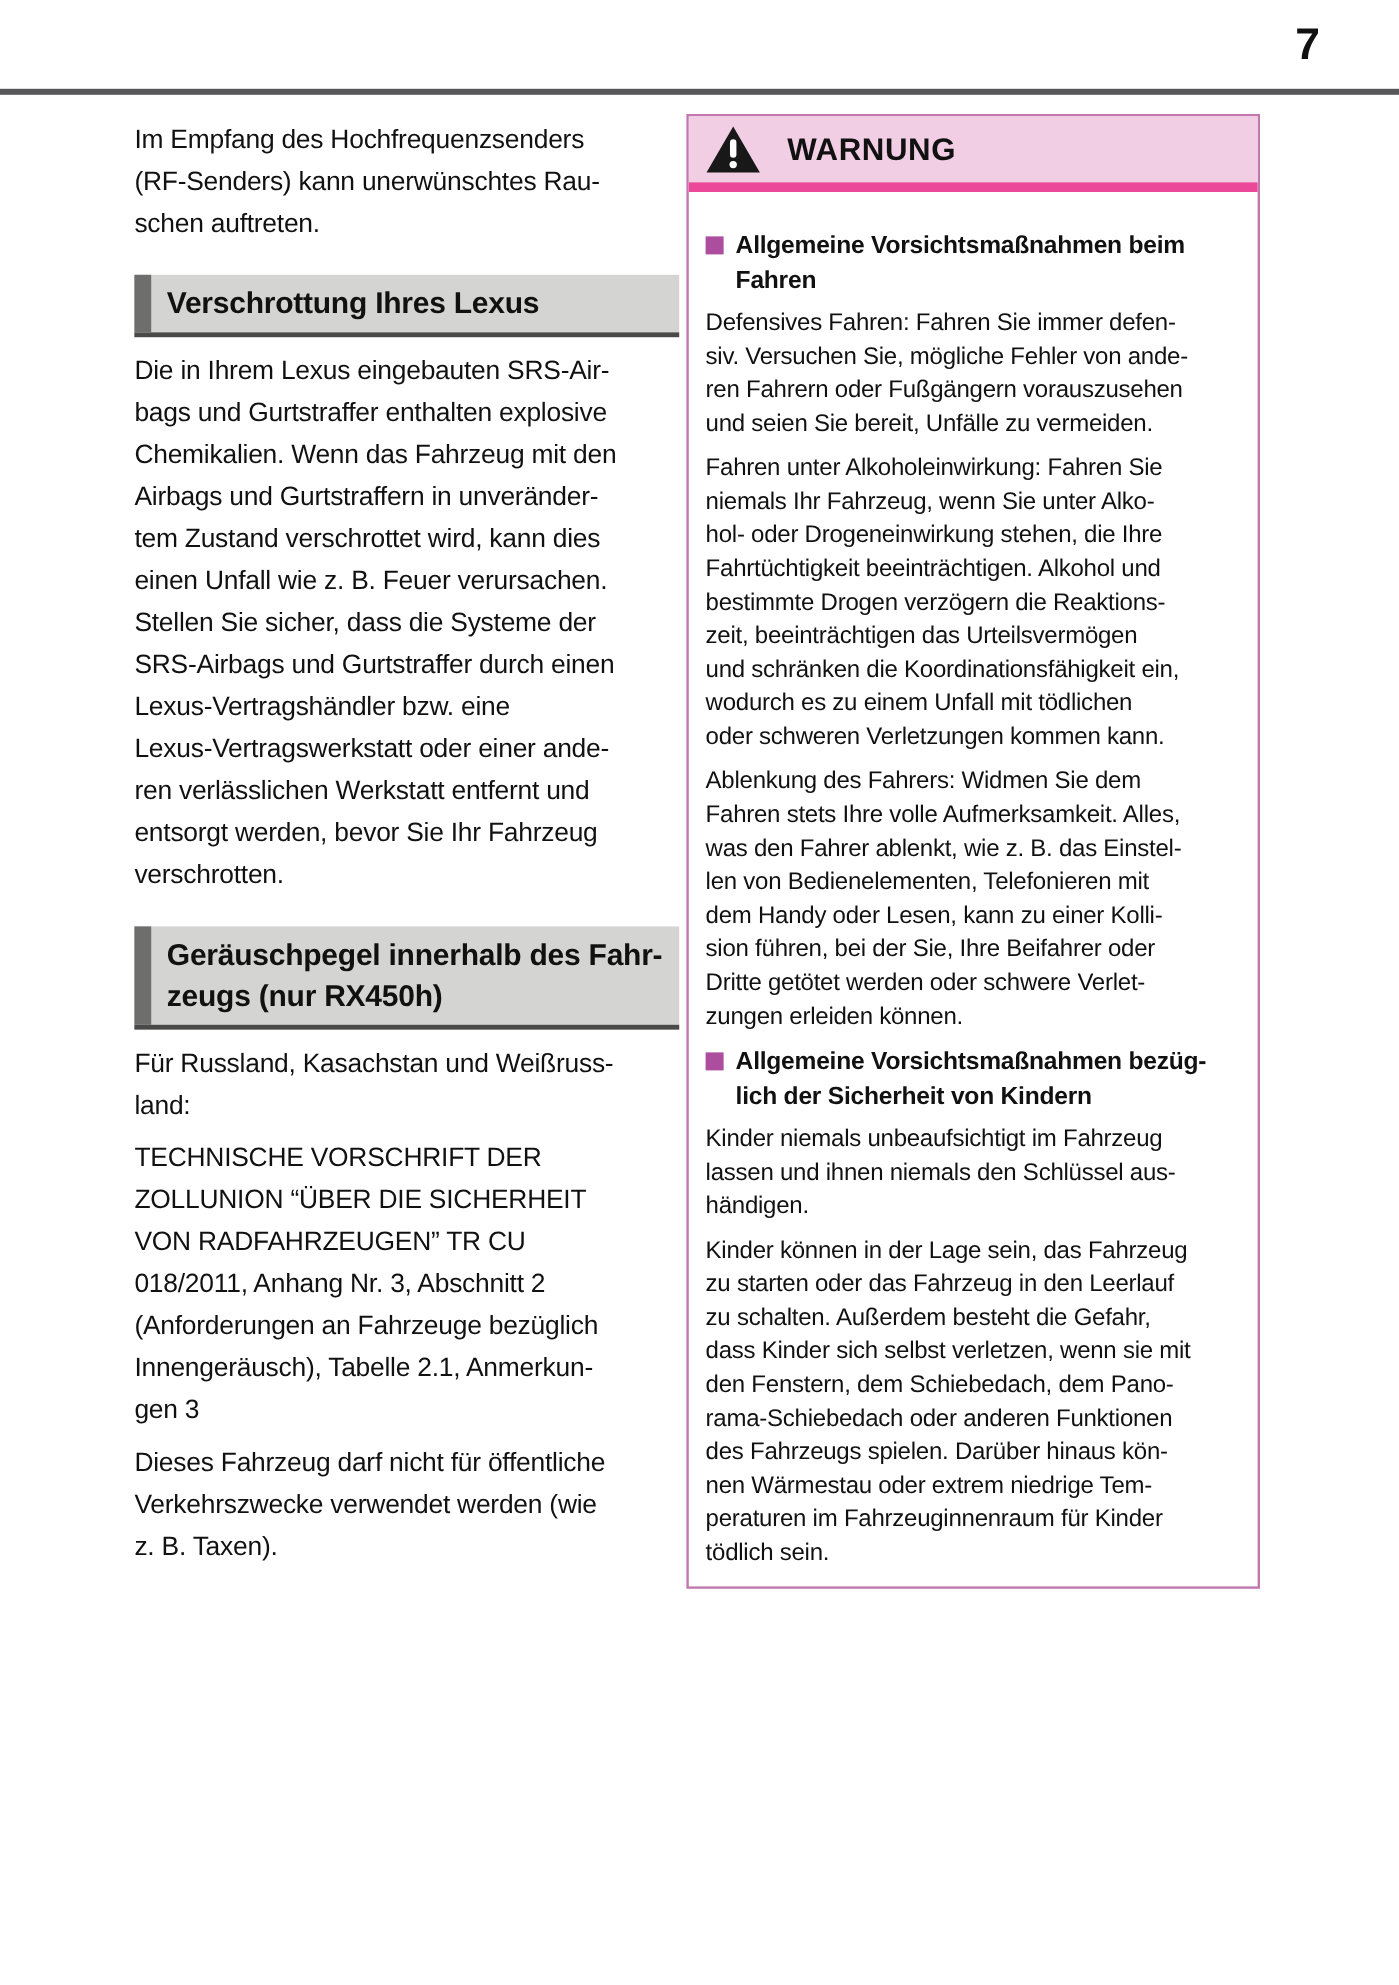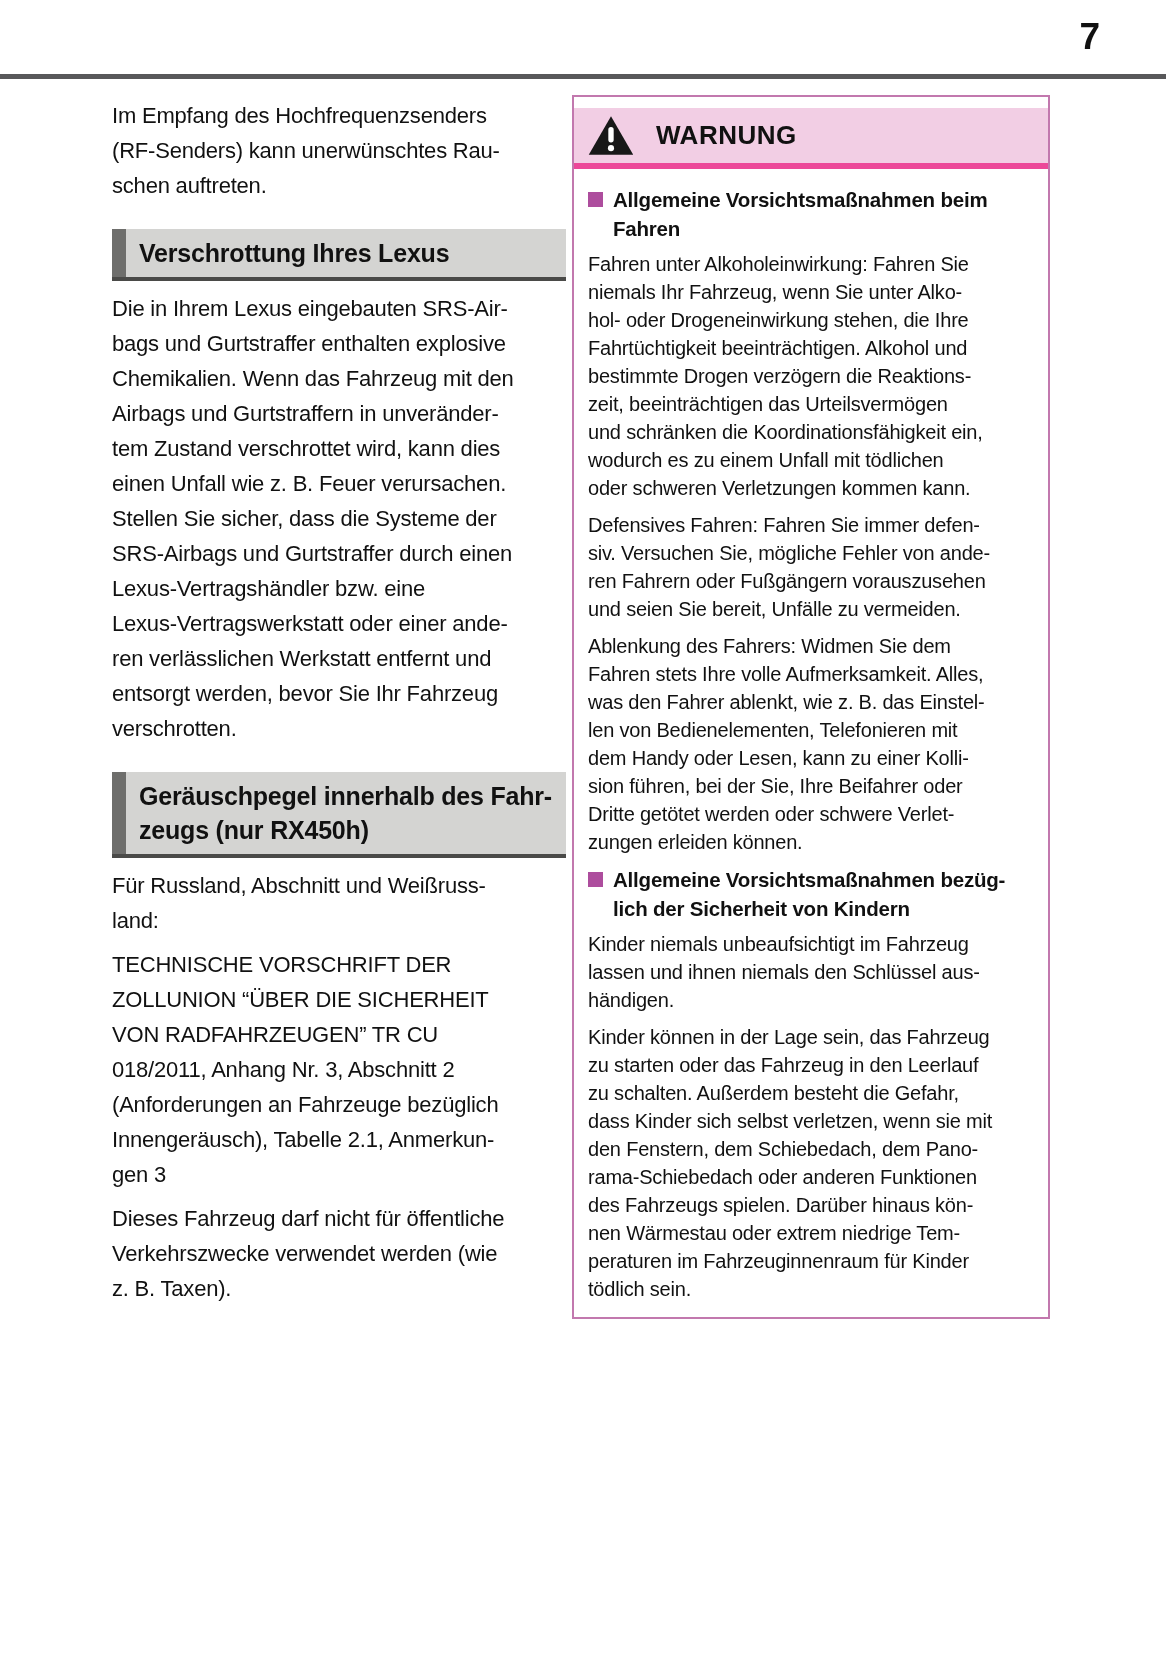--- a/index.html
+++ b/index.html
@@ -78,32 +78,31 @@
 
   
   .warning-box {
     border: 2px solid #c278ae;
     background: #ffffff;
   }
   .warning-header {
     display: flex;
     align-items: center;
     background: #f2cee4;
-    border-bottom: 6px solid #ec4899;
+    border-bottom: 8px solid #ec4899;
     padding: 7px 14px;
     gap: 22px;
-    margin-top: 11px;
   }
   .warning-header .tri { width: 46px; height: 41px; flex: 0 0 auto; }
   .warning-title {
     font-size: 26px;
     font-weight: bold;
     letter-spacing: 0.5px;
   }
-  .warning-content { padding: 10px 14px 14px 14px; }
+  .warning-content { padding: 24px 14px 14px 14px; }
 
   .w-section-heading {
     display: flex;
     align-items: flex-start;
     gap: 10px;
     margin: 6px 0 7px 0;
   }
   .w-section-heading .bullet {
     width: 15px;
     height: 15px;
@@ -168,21 +167,21 @@
 ren verlässlichen Werkstatt entfernt und
 entsorgt werden, bevor Sie Ihr Fahrzeug
 verschrotten.</p>
 
     <div class="gray-heading">
       <span class="bar"></span>
       <span class="txt">Geräuschpegel innerhalb des Fahr-
 zeugs (nur RX450h)</span>
     </div>
 
-    <p class="body-text tight">Für Russland, Abschnitt und Weißruss-
+    <p class="body-text tight">Für Russland, Kasachstan und Weißruss-
 land:</p>
     <p class="body-text tight">TECHNISCHE VORSCHRIFT DER
 ZOLLUNION “ÜBER DIE SICHERHEIT
 VON RADFAHRZEUGEN” TR CU
 018/2011, Anhang Nr. 3, Abschnitt 2
 (Anforderungen an Fahrzeuge bezüglich
 Innengeräusch), Tabelle 2.1, Anmerkun-
 gen 3</p>
     <p class="body-text">Dieses Fahrzeug darf nicht für öffentliche
 Verkehrszwecke verwendet werden (wie
@@ -203,33 +202,33 @@
         <span class="warning-title">WARNUNG</span>
       </div>
 
       <div class="warning-content">
 
         <div class="w-section-heading">
           <span class="bullet"></span>
           <span class="txt">Allgemeine Vorsichtsmaßnahmen beim
 Fahren</span>
         </div>
+        <p class="w-para">Defensives Fahren: Fahren Sie immer defen-
+siv. Versuchen Sie, mögliche Fehler von ande-
+ren Fahrern oder Fußgängern vorauszusehen
+und seien Sie bereit, Unfälle zu vermeiden.</p>
         <p class="w-para">Fahren unter Alkoholeinwirkung: Fahren Sie
 niemals Ihr Fahrzeug, wenn Sie unter Alko-
 hol- oder Drogeneinwirkung stehen, die Ihre
 Fahrtüchtigkeit beeinträchtigen. Alkohol und
 bestimmte Drogen verzögern die Reaktions-
 zeit, beeinträchtigen das Urteilsvermögen
 und schränken die Koordinationsfähigkeit ein,
 wodurch es zu einem Unfall mit tödlichen
 oder schweren Verletzungen kommen kann.</p>
-        <p class="w-para">Defensives Fahren: Fahren Sie immer defen-
-siv. Versuchen Sie, mögliche Fehler von ande-
-ren Fahrern oder Fußgängern vorauszusehen
-und seien Sie bereit, Unfälle zu vermeiden.</p>
         <p class="w-para">Ablenkung des Fahrers: Widmen Sie dem
 Fahren stets Ihre volle Aufmerksamkeit. Alles,
 was den Fahrer ablenkt, wie z. B. das Einstel-
 len von Bedienelementen, Telefonieren mit
 dem Handy oder Lesen, kann zu einer Kolli-
 sion führen, bei der Sie, Ihre Beifahrer oder
 Dritte getötet werden oder schwere Verlet-
 zungen erleiden können.</p>
 
         <div class="w-section-heading">

